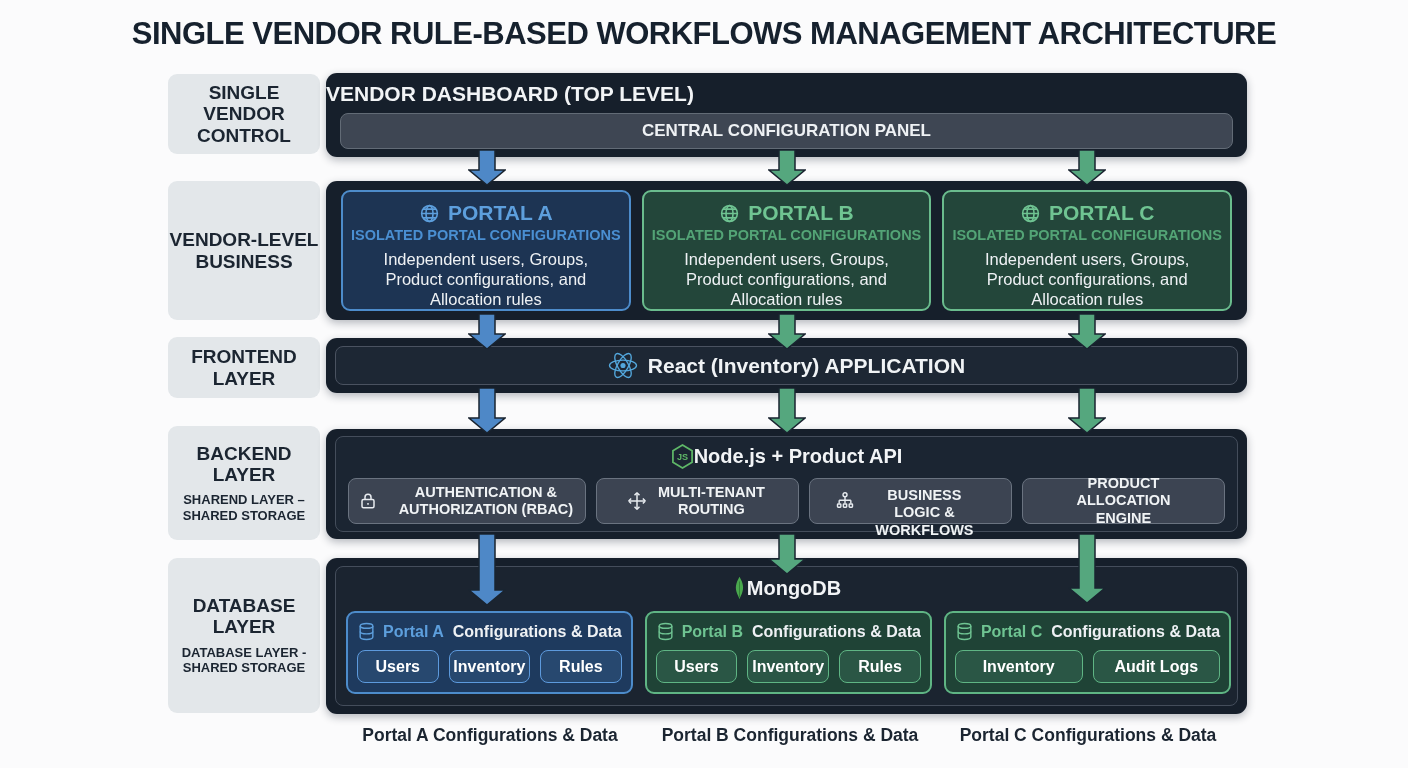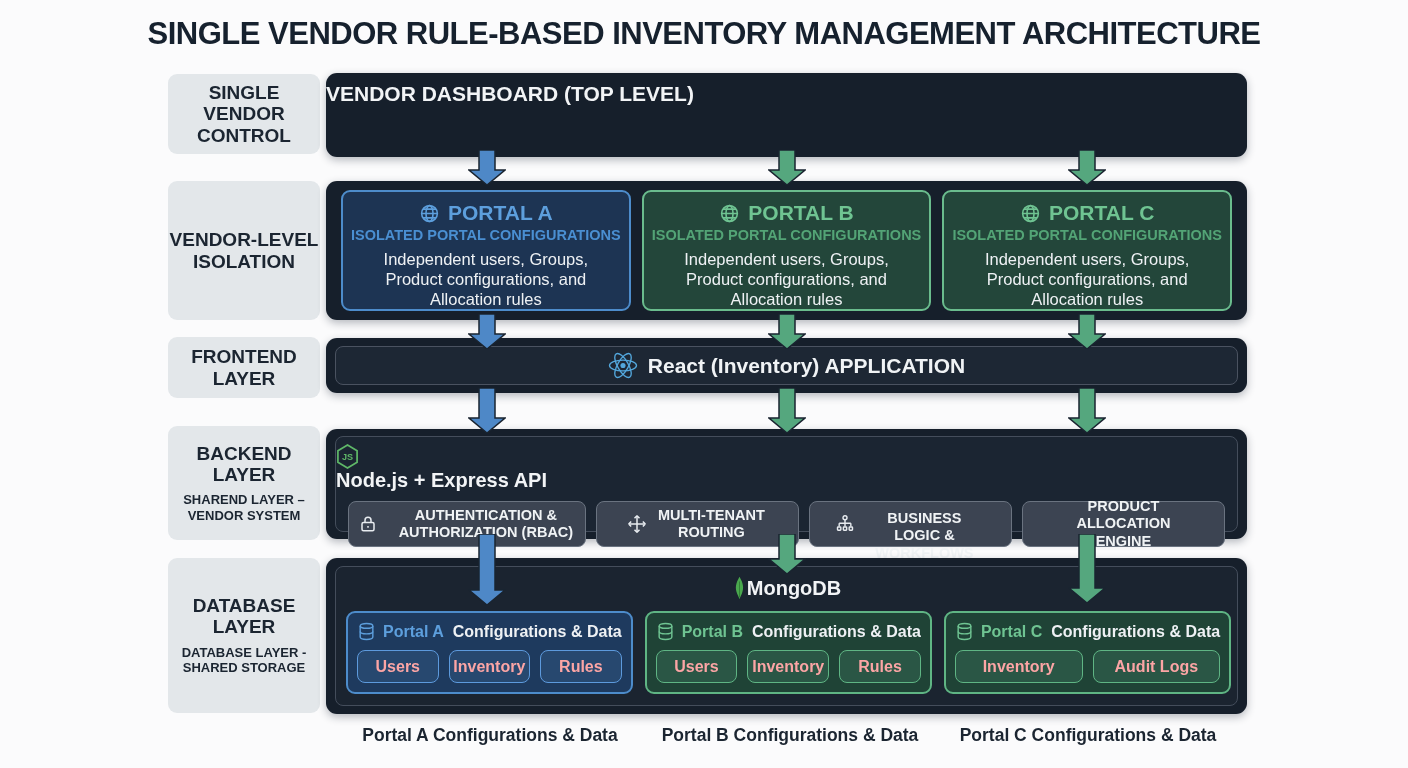--- a/index.html
+++ b/index.html
@@ -38,22 +38,22 @@
   .portal-desc{color:#eef1f4;font-size:16.5px;line-height:1.22;margin:6px 12px 0;}
 
   
   .react-inner{position:absolute;inset:8px 9px;border:1.5px solid #4a5260;background:#1d2734;
                border-radius:8px;display:flex;align-items:center;justify-content:center;gap:10px;
                color:#f0f3f5;font-size:21px;font-weight:800;}
 
   
   .backend-inner{position:absolute;inset:7px 9px;border:1.5px solid #444d5b;background:#1b2532;
                  border-radius:8px;}
-  .api-head{display:flex;justify-content:center;margin-top:7px;
-            color:#f2f4f6;font-size:20px;font-weight:800;flex-direction:column;}
+  .api-head{display:flex;align-items:center;justify-content:center;margin-top:7px;
+            color:#f2f4f6;font-size:20px;font-weight:800;}
   .services-row{display:flex;gap:10px;margin:9px 12px 0;}
   .service-chip{flex:1;height:44px;background:#3c4452;border:1.5px solid #6a7380;border-radius:8px;
                 display:flex;align-items:center;justify-content:center;gap:8px;color:#f0f3f5;
                 font-size:14.5px;font-weight:700;text-align:center;line-height:1.18;padding:0 4px;}
   .service-chip.first{flex:1.18;gap:20px;}
   .svc-label.w1{max-width:178px;} .svc-label.w2{max-width:112px;}
   .svc-label.w3{max-width:122px;margin-top:24px;} .svc-label.w4{max-width:152px;}
 
   
   .db-inner{position:absolute;inset:8px 9px;border:1.5px solid #444d5b;background:#1b2430;
@@ -64,63 +64,64 @@
   .store-box{flex:1;border-radius:9px;border:2px solid;padding:9px 9px 9px;}
   .store-box.blue{background:#1e3a5e;border-color:#4d8ccb;}
   .store-box.green{background:#1f4336;border-color:#5fb584;}
   .store-head{display:flex;align-items:center;gap:7px;font-size:16px;font-weight:700;color:#eef1f4;
               white-space:nowrap;}
   .store-name{margin-right:2px;}
   .blue .store-name{color:#5d9fdd;} .green .store-name{color:#6fc492;}
   .blue .store-head svg{color:#5d9fdd;} .green .store-head svg{color:#6fc492;}
   .db-chips{display:flex;gap:10px;margin-top:9px;}
   .db-chip{flex:1;height:31px;border-radius:8px;border:1.5px solid;display:flex;align-items:center;
-           justify-content:center;color:#fca5a5;font-size:16px;font-weight:600;}
+           justify-content:center;color:#ffffff;font-size:16px;font-weight:600;}
   .blue .db-chip{background:#27486f;border-color:#5d9add;}
   .green .db-chip{background:#2a5645;border-color:#5fb584;}
 
   
   .caption{position:absolute;top:725px;width:320px;text-align:center;font-size:17.5px;
            font-weight:700;color:#1b2531;}
 
   
   .arrow{position:absolute;z-index:5;}
   .arrow polygon{stroke:#1a2430;stroke-width:1.5;}
   .arrow.blue polygon{fill:var(--arrow-blue,#4e88c7);}
   .arrow.green polygon{fill:var(--arrow-green,#55a77e);}
 
   .icon{display:inline-flex;align-items:center;}
 </style>
 </head>
 <body>
 
 <div class="canvas">
 
-  <div class="page-title">SINGLE VENDOR RULE-BASED INVENTORY MANAGEMENT ARCHITECTURE</div>
+  <div class="page-title">SINGLE VENDOR RULE-BASED WORKFLOWS MANAGEMENT ARCHITECTURE</div>
 
   <div class="side-label" style="top:74px;height:80px;">
     <div class="main">SINGLE VENDOR CONTROL</div>
   </div>
   <div class="side-label" style="top:181px;height:139px;">
-    <div class="main">VENDOR-LEVEL ISOLATION</div>
+    <div class="main">VENDOR-LEVEL BUSINESS</div>
   </div>
   <div class="side-label" style="top:337px;height:61px;">
     <div class="main">FRONTEND LAYER</div>
   </div>
   <div class="side-label" style="top:426px;height:114px;">
     <div class="main">BACKEND LAYER</div>
-    <div class="sub">SHAREND LAYER – VENDOR SYSTEM</div>
+    <div class="sub">SHAREND LAYER – SHARED STORAGE</div>
   </div>
   <div class="side-label" style="top:558px;height:155px;">
     <div class="main">DATABASE LAYER</div>
     <div class="sub">DATABASE LAYER - SHARED STORAGE</div>
   </div>
 
   <div class="panel" style="top:73px;height:84px;">
     <div class="dash-title">VENDOR DASHBOARD (TOP LEVEL)</div>
+    <div class="config-box">CENTRAL CONFIGURATION PANEL</div>
   </div>
 
   <div class="panel" style="top:181px;height:139px;">
     <div class="portals-row">
       <div class="portal-box blue">
         <div class="portal-head">
           <span class="icon">
             <svg width="21" height="21" viewBox="0 0 24 24" fill="none" stroke="currentColor" stroke-width="1.8">
                 <circle cx="12" cy="12" r="9"></circle>
                 <ellipse cx="12" cy="12" rx="4" ry="9"></ellipse>
@@ -181,21 +182,21 @@
 
   <div class="panel" style="top:429px;height:110px;">
     <div class="backend-inner">
       <div class="api-head">
         <span class="icon">
           <svg width="23" height="25" viewBox="0 0 24 26">
               <path d="M12 1 L22 7 V19 L12 25 L2 19 V7 Z" fill="none" stroke="#5fb868" stroke-width="1.8"></path>
               <text x="12" y="17" text-anchor="middle" font-size="9.5" font-weight="bold" fill="#5fb868" font-family="Liberation Sans, sans-serif">JS</text>
             </svg>
         </span>
-        <span>Node.js + Express API</span>
+        <span>Node.js + Product API</span>
       </div>
       <div class="services-row">
         <div class="service-chip first">
           <span class="icon">
             <svg width="18" height="20" viewBox="0 0 24 24" fill="none" stroke="#e8ecf0" stroke-width="2">
                 <rect x="4" y="10" width="16" height="11" rx="2"></rect>
                 <path d="M8 10V7a4 4 0 0 1 8 0v3"></path>
                 <path d="M12 14.5v2.5"></path>
               </svg>
           </span>

